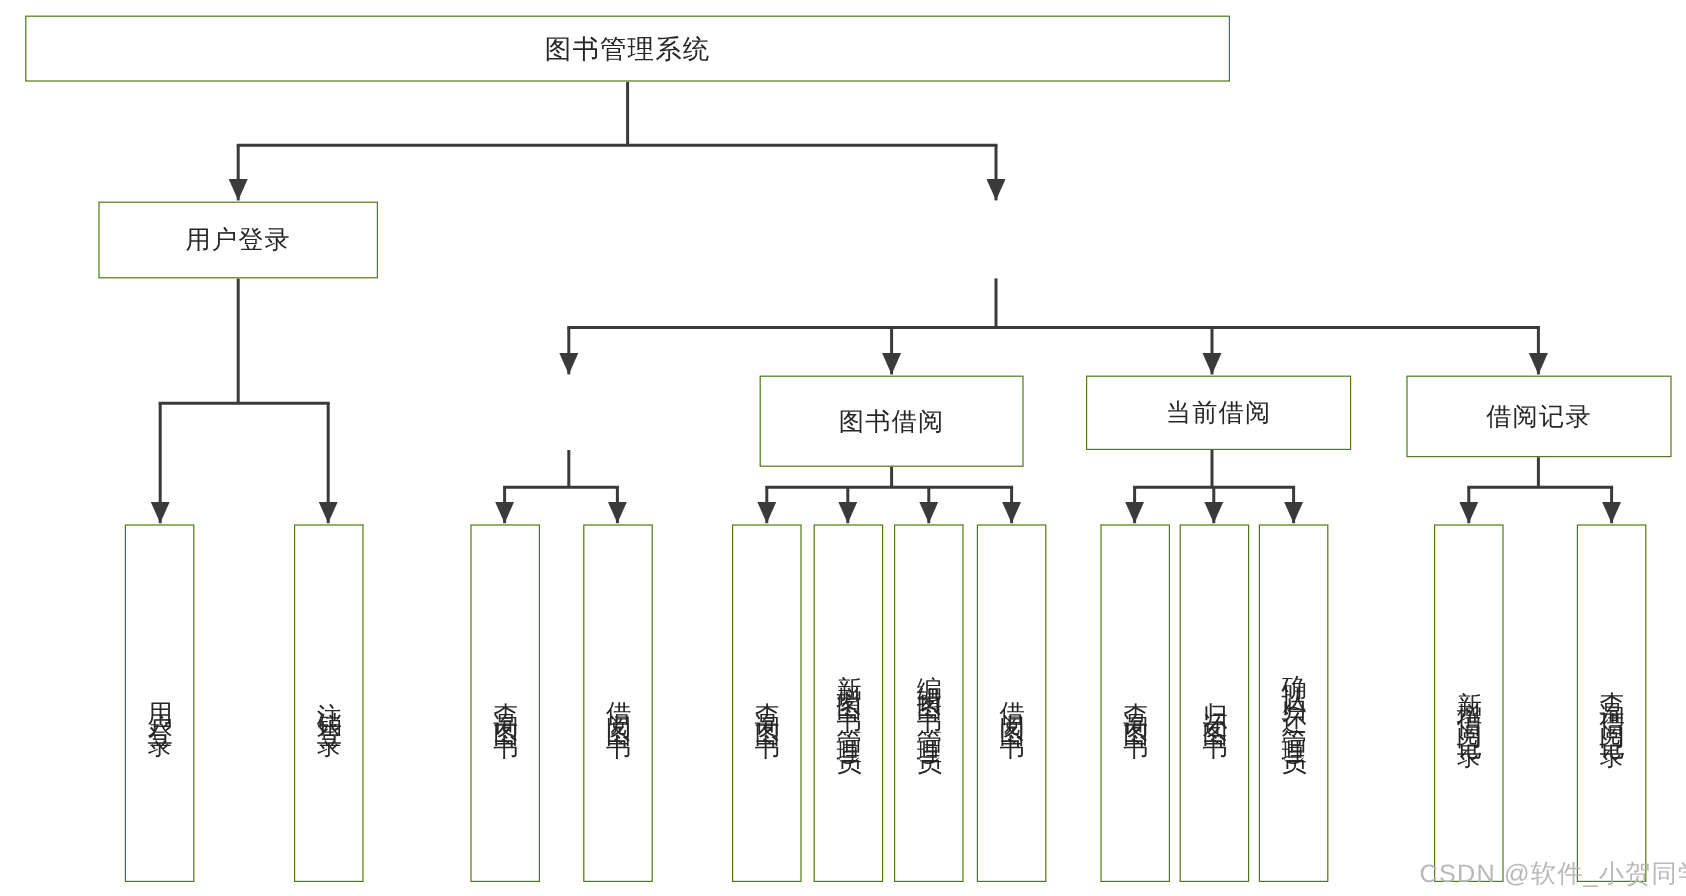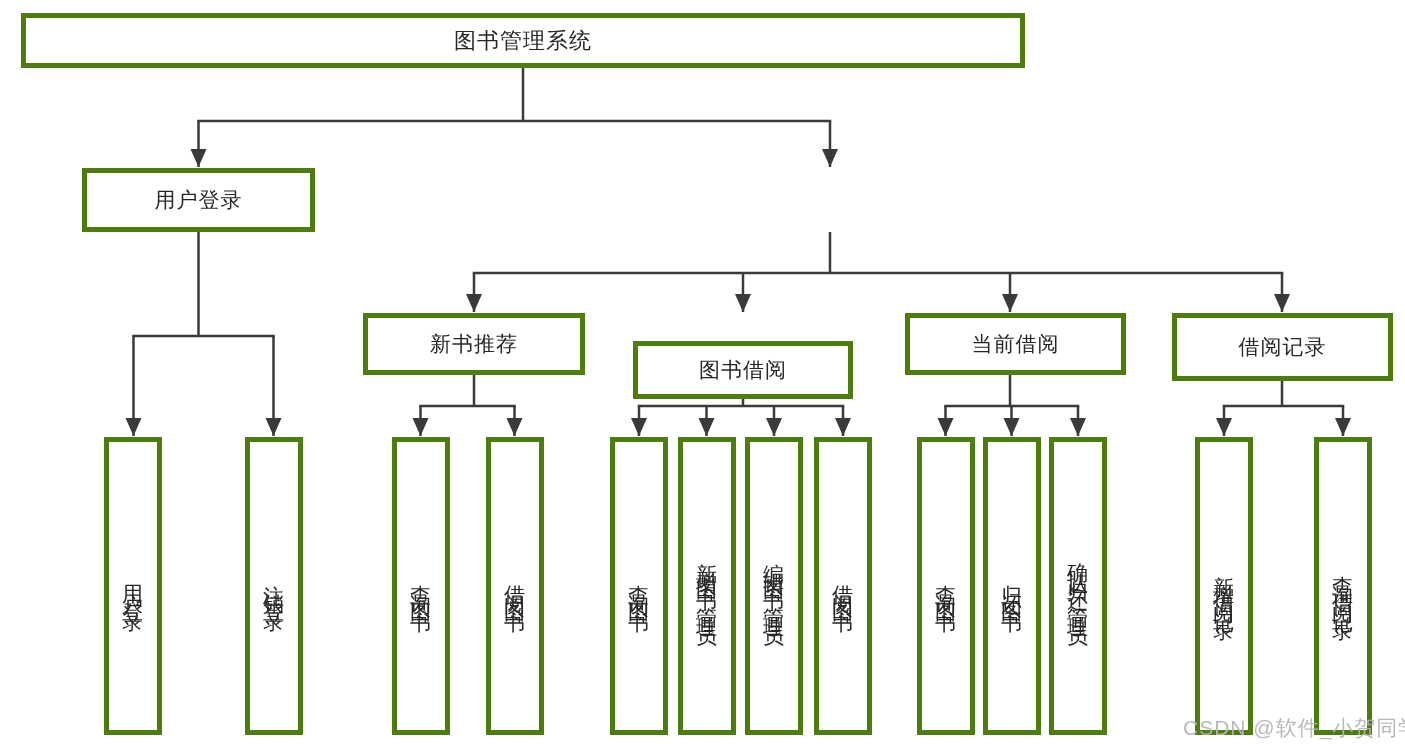--- a/index.html
+++ b/index.html
@@ -3,21 +3,21 @@
 <meta charset="utf-8">
 <style>
   html,body { margin:0; padding:0; background:#ffffff; }
   .canvas {
     position:relative; width:1405px; height:747px; background:#ffffff;
     font-family:"Liberation Sans","DejaVu Sans",sans-serif; overflow:hidden;
   }
   .connectors { position:absolute; left:0; top:0; z-index:1; }
   .box {
     position:absolute; box-sizing:border-box; background:#ffffff;
-    border:5px solid #4d7c0f; color:#262626; z-index:2;
+    border:1px solid #4d7c0f; color:#262626; z-index:2;
     display:flex; align-items:center; justify-content:center;
     font-size:21px; letter-spacing:1px; white-space:nowrap;
   }
   .box.root { font-size:22px; }
   .leaf { width:58px; top:437px; height:298px; }
   .leaf .vtext {
     writing-mode:vertical-rl; text-orientation:mixed;
     letter-spacing:9px; font-size:21px; line-height:1; white-space:nowrap;
   }
   .watermark {
@@ -81,24 +81,21 @@
   </svg>
 
   <div class="box root" style="left:21px; top:13px; width:1004px; height:55px;">
     <span>图书管理系统</span>
   </div>
 
   <div class="box" style="left:82px; top:168px; width:233px; height:64px;">
     <span>用户登录</span>
   </div>
 
-  <div class="box" style="left:363px; top:313px; width:222px; height:62px;">
-    <span>新书推荐</span>
-  </div>
-  <div class="box" style="left:633px; top:313px; width:220px; height:58px;margin-top:28px;">
+  <div class="box" style="left:633px; top:313px; width:220px; height:76px;">
     <span>图书借阅</span>
   </div>
   <div class="box" style="left:905px; top:313px; width:221px; height:62px;">
     <span>当前借阅</span>
   </div>
   <div class="box" style="left:1172px; top:313px; width:221px; height:68px;">
     <span>借阅记录</span>
   </div>
 
   <div class="box leaf" style="left:104px;">

